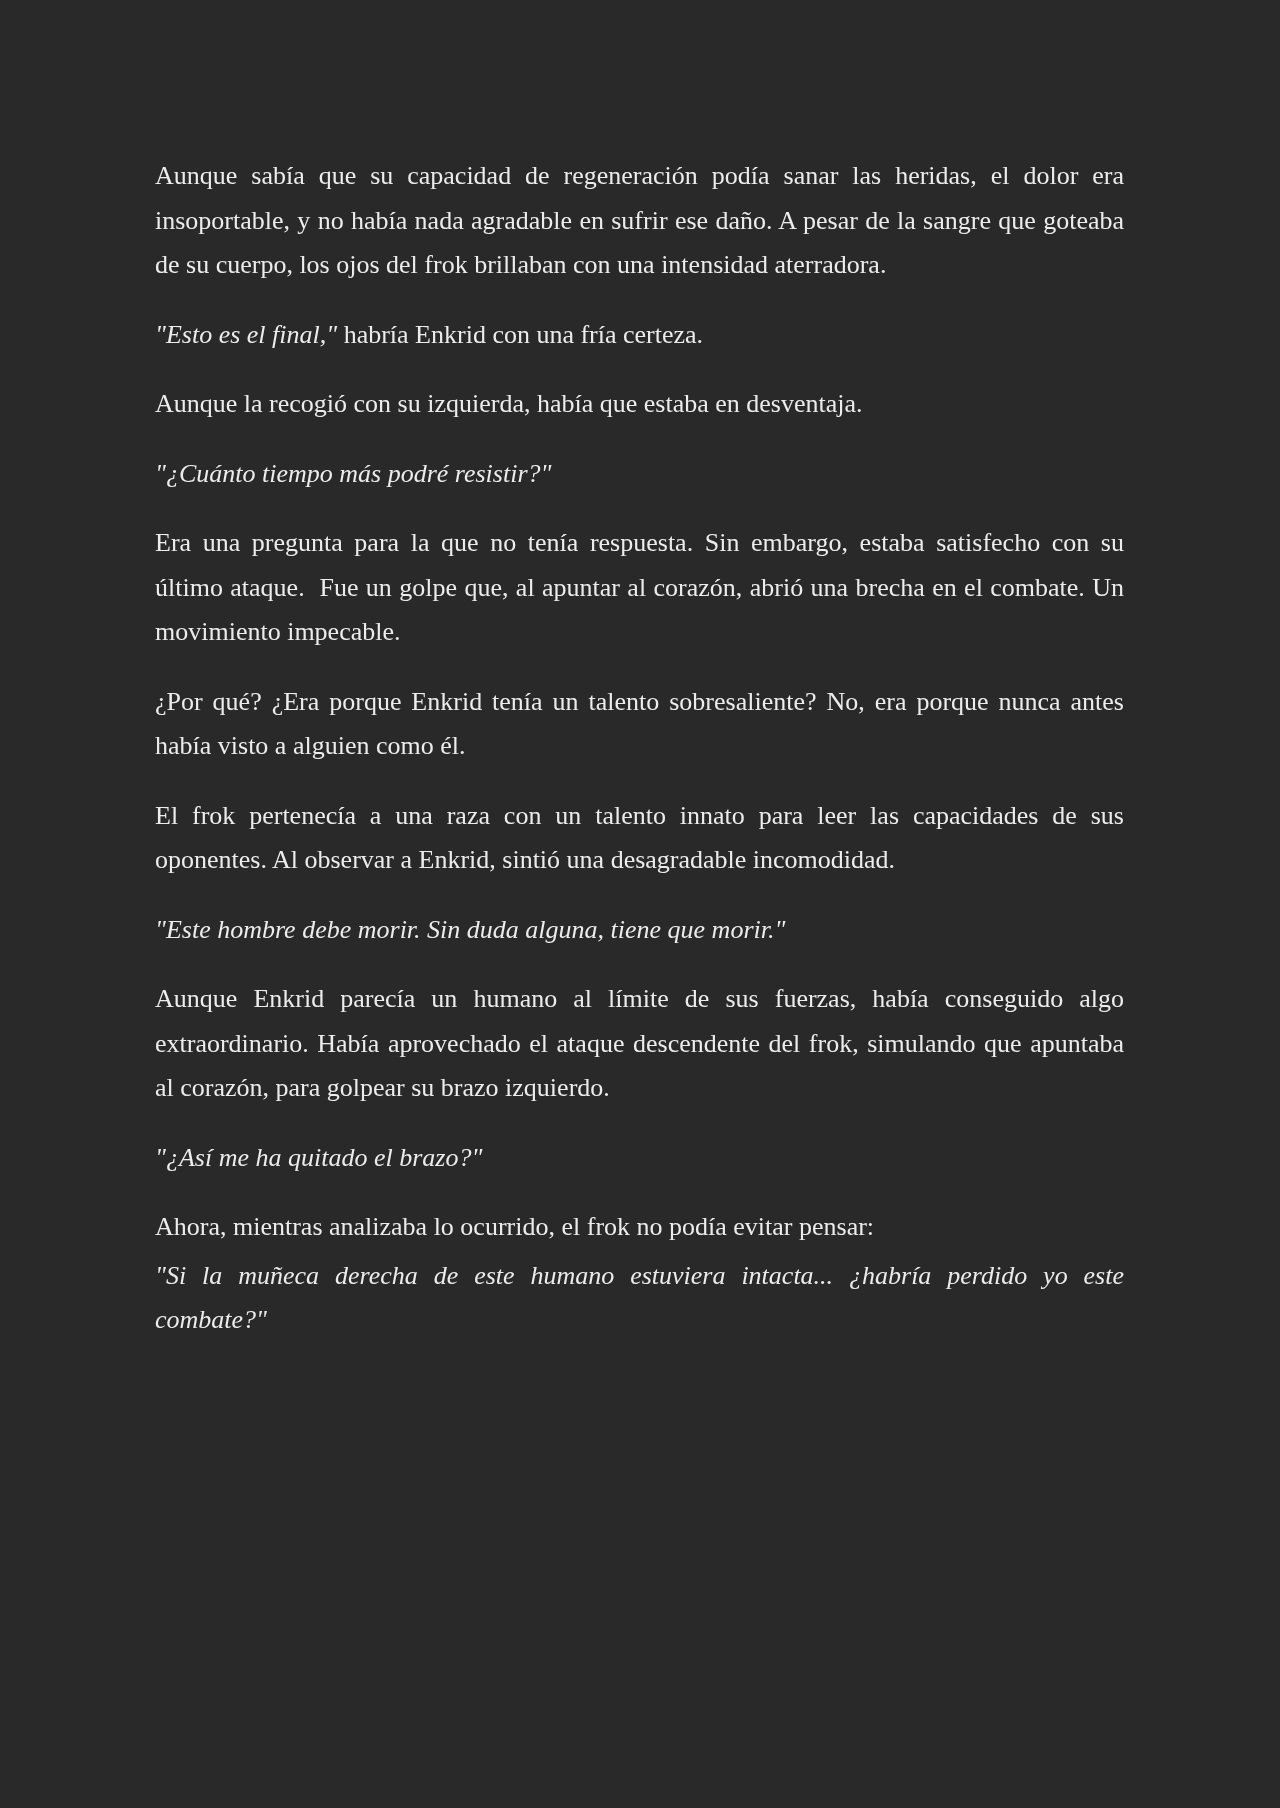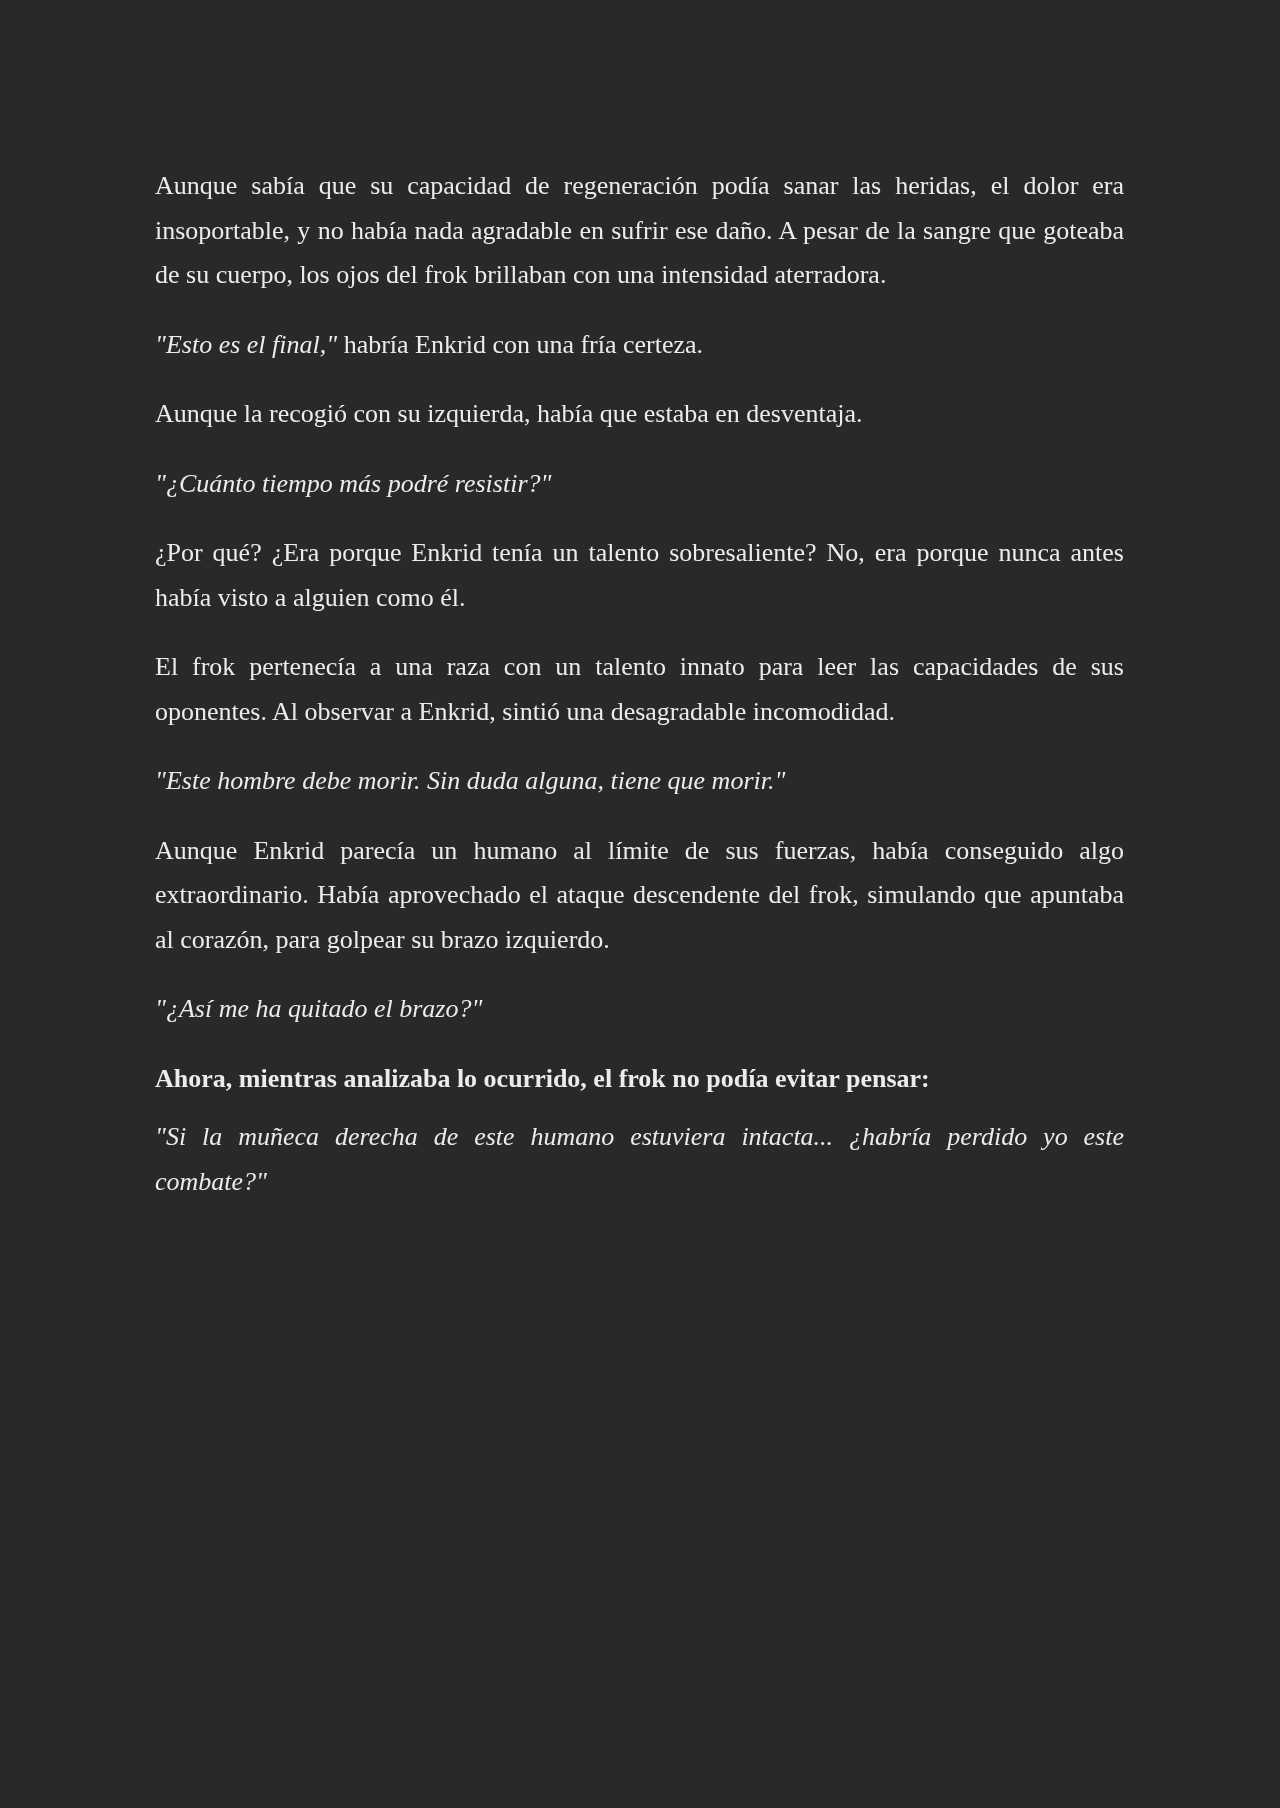--- a/index.html
+++ b/index.html
@@ -16,40 +16,40 @@
       position: absolute;
       left: 155px;
       top: 150px;
       width: 969px;
       color: #ececec;
       font-family: "Liberation Serif", "DejaVu Serif", serif;
       font-size: 26px;
       line-height: 44.5px;
     }
     .para {
-      margin: 14px 0 25px 0;
+      margin: 4px 0 25px 0;
       text-align: justify;
       text-justify: inter-word;
     }
     .para.tight {
       margin-bottom: 0;
-      font-weight: bold;
     }
     .thought {
       font-style: italic;
     }
   </style>
 </head>
 <body>
 
 <main class="reader">
   <p class="para">Aunque sabía que su capacidad de regeneración podía sanar las heridas, el dolor era insoportable, y no había nada agradable en sufrir ese daño. A pesar de la sangre que goteaba de su cuerpo, los ojos del frok brillaban con una intensidad aterradora.</p>
   <p class="para"><span class="thought">"Esto es el final,"</span><span> habría Enkrid con una fría certeza.</span></p>
   <p class="para">Aunque la recogió con su izquierda, había que estaba en desventaja.</p>
   <p class="para thought">"¿Cuánto tiempo más podré resistir?"</p>
+  <p class="para" style="white-space: pre-wrap;">Era una pregunta para la que no tenía respuesta. Sin embargo, estaba satisfecho con su último ataque.  Fue un golpe que, al apuntar al corazón, abrió una brecha en el combate. Un movimiento impecable.</p>
   <p class="para">¿Por qué? ¿Era porque Enkrid tenía un talento sobresaliente? No, era porque nunca antes había visto a alguien como él.</p>
   <p class="para">El frok pertenecía a una raza con un talento innato para leer las capacidades de sus oponentes. Al observar a Enkrid, sintió una desagradable incomodidad.</p>
   <p class="para thought">"Este hombre debe morir. Sin duda alguna, tiene que morir."</p>
   <p class="para">Aunque Enkrid parecía un humano al límite de sus fuerzas, había conseguido algo extraordinario. Había aprovechado el ataque descendente del frok, simulando que apuntaba al corazón, para golpear su brazo izquierdo.</p>
   <p class="para thought">"¿Así me ha quitado el brazo?"</p>
   <p class="para tight">Ahora, mientras analizaba lo ocurrido, el frok no podía evitar pensar:</p>
   <p class="para thought">"Si la muñeca derecha de este humano estuviera intacta... ¿habría perdido yo este combate?"</p>
 </main>
 
 </body></html>

